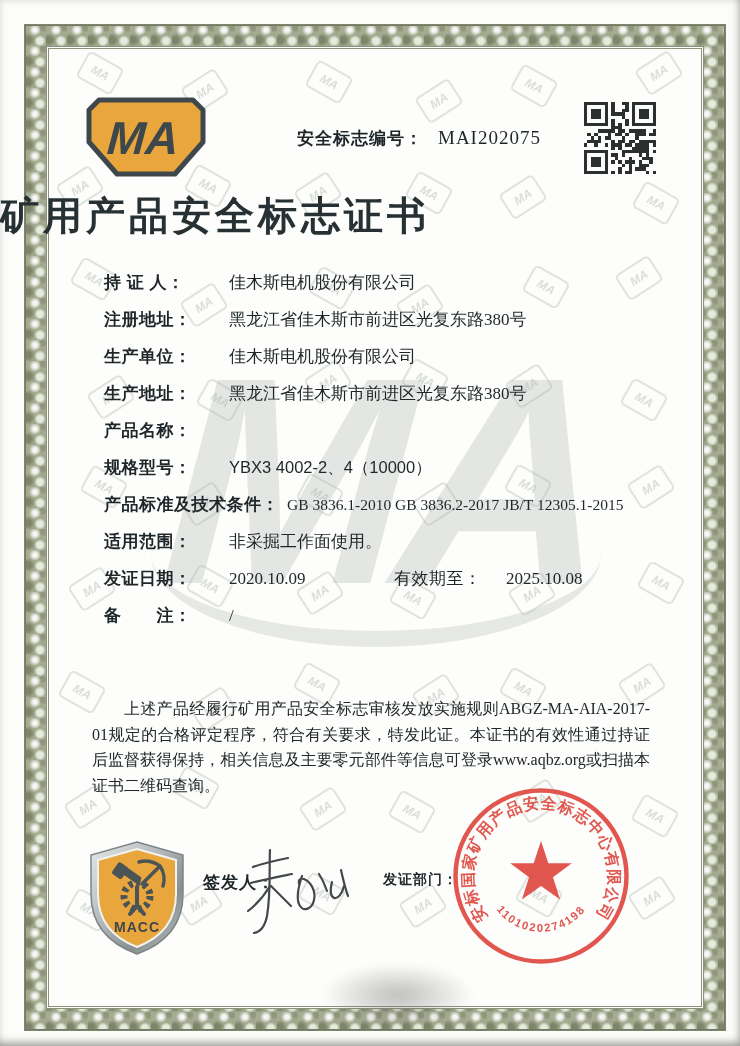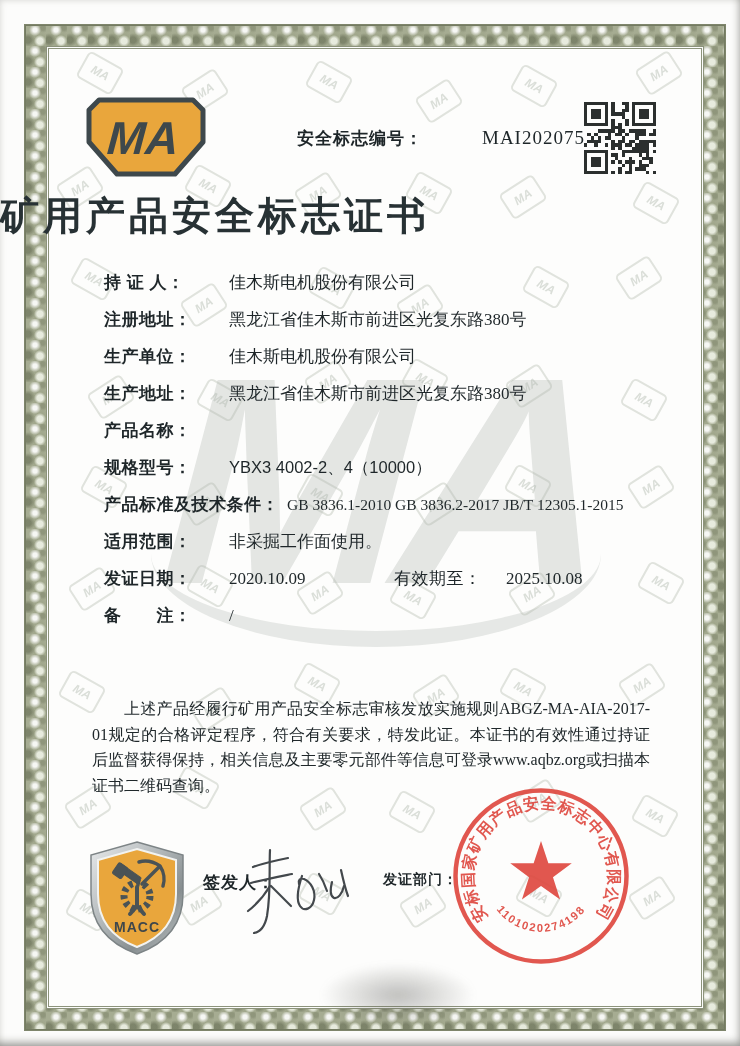--- a/index.html
+++ b/index.html
@@ -52,21 +52,21 @@
   .smudge {
     position:absolute; left:318px; top:962px; width:160px; height:66px; z-index:4;
     background:radial-gradient(ellipse at center, rgba(100,100,95,.40), rgba(100,100,95,0) 68%);
     filter:blur(3px); pointer-events:none;
   }
   
   .content { position:absolute; inset:0; z-index:2; color:var(--text, #1e2629); }
   .ma-badge { position:absolute; left:86px; top:97px; width:120px; height:80px; }
   .mark-no { position:absolute; left:265px; top:127px; display:flex; align-items:baseline; gap:15px; }
   .mark-no-label { font-weight:bold; font-size:17px; letter-spacing:1px;margin-left:32px; }
-  .mark-no-value { font-family:"Liberation Serif", serif; font-size:19px; letter-spacing:1px;margin-left:44px; }
+  .mark-no-value { font-family:"Liberation Serif", serif; font-size:19px; letter-spacing:1px; }
   .qr { position:absolute; left:584px; top:102px; width:72px; height:72px; }
   .title {
     position:absolute; left:0; top:189px; width:100%; text-align:left;
     font-size:39px; font-weight:bold; letter-spacing:4px; color:#273134;
   }
   .fields { position:absolute; left:90px; top:271px; width:562px;margin-left:14px; }
   .frow { display:flex; align-items:baseline; height:22px; margin-bottom:15px; }
   .flabel { font-weight:bold; font-size:17px; min-width:125px; white-space:nowrap; letter-spacing:0.5px; }
   .flabel.wide { min-width:0; margin-right:8px; }
   .fvalue { font-family:"Liberation Serif", serif; font-size:17px; white-space:nowrap; }

